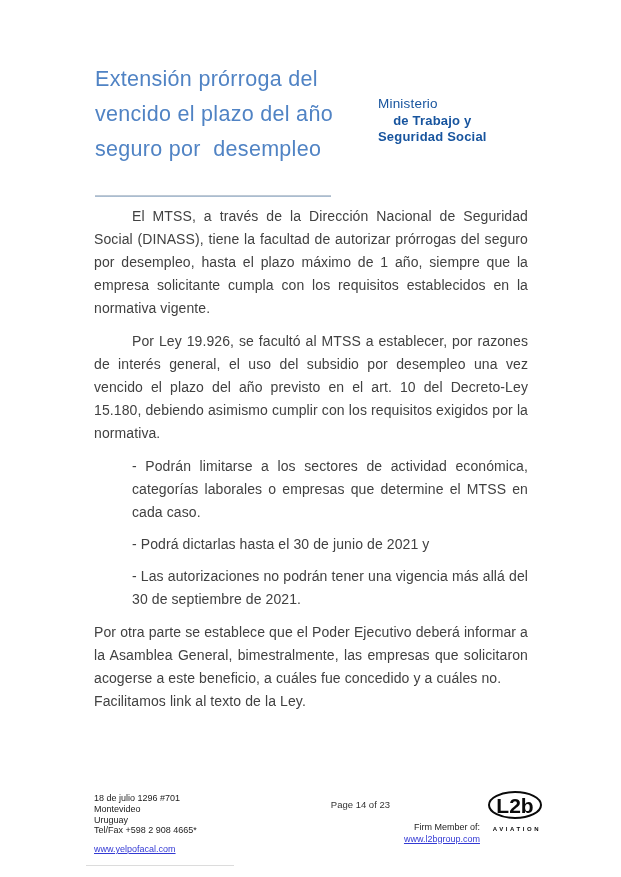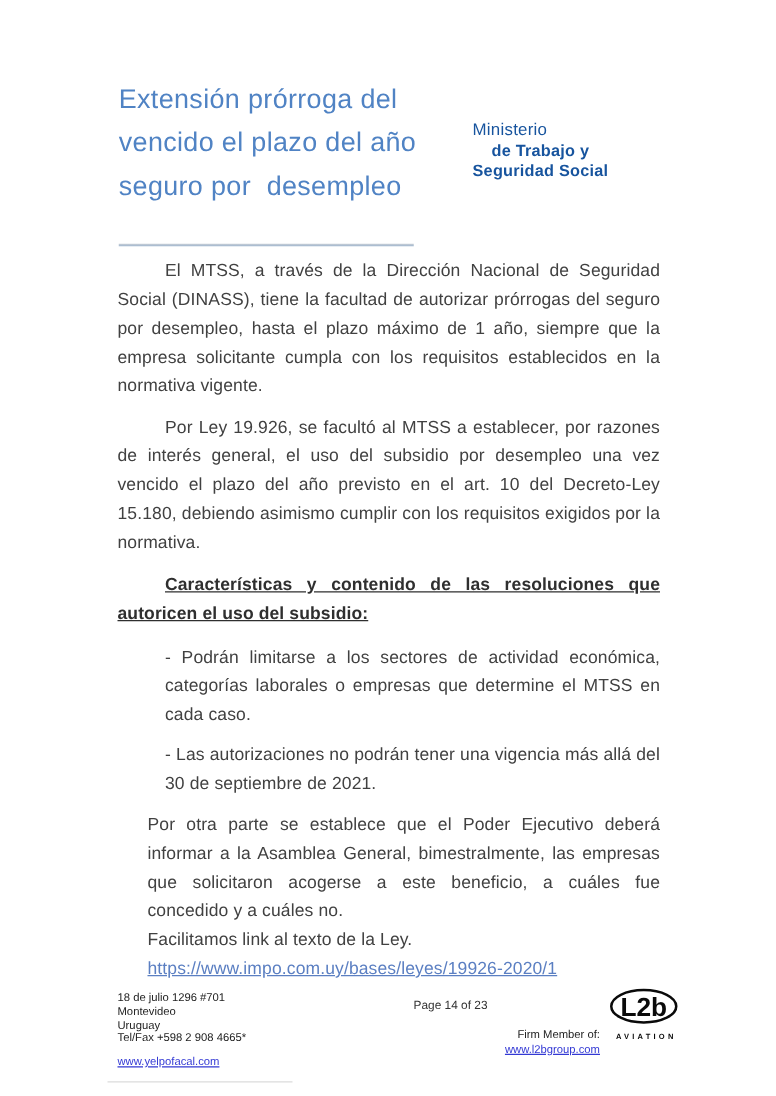--- a/index.html
+++ b/index.html
@@ -34,21 +34,21 @@
     color:var(--body-text,#414141); text-align:justify;
   }
   .body-text p { margin-bottom:10px; }
   .indent { text-indent:38px; }
   .heading {
     font-weight:700; text-decoration:underline;
     color:var(--heading-text,#2f2f2f); margin-top:11px; margin-bottom:12px !important;
   }
   .bullet { margin-left:38px; margin-bottom:9px !important; }
   .bullet-last { margin-bottom:10px !important; }
-  .tight { margin-bottom:0 !important;margin-left:24px; }
+  .tight { margin-bottom:0 !important; }
   .law-link { color:var(--body-link,#5b7fc2); text-decoration:underline; cursor:pointer; }
 
   
   .addr {
     position:absolute; left:94px; top:793px;
     font-size:9px; line-height:10.8px; color:var(--footer-text,#222);
   }
   .site-link { color:var(--footer-link,#3339d4); text-decoration:underline; cursor:pointer; }
   .footer-website { position:absolute; left:94px; top:844px; font-size:9px; }
   .page-num {
@@ -77,26 +77,25 @@
     <div class="m-light">Ministerio</div>
     <div class="m-bold">de Trabajo y</div>
     <div class="m-bold">Seguridad Social</div>
   </div>
 
   <div class="divider"></div>
 
   <main class="body-text">
     <p class="indent">El MTSS, a través de la Dirección Nacional de Seguridad Social (DINASS), tiene la facultad de autorizar prórrogas del seguro por desempleo, hasta el plazo máximo de 1 año, siempre que la empresa solicitante cumpla con los requisitos establecidos en la normativa vigente.</p>
     <p class="indent">Por Ley 19.926, se facultó al MTSS a establecer, por razones de interés general, el uso del subsidio por desempleo una vez vencido el plazo del año previsto en el art. 10 del Decreto-Ley 15.180, debiendo asimismo cumplir con los requisitos exigidos por la normativa.</p>
-    <p class="heading indent">Características y contenido de las resoluciones que autoricen el uso del subsidio:</p>
     <p class="bullet">- Podrán limitarse a los sectores de actividad económica, categorías laborales o empresas que determine el MTSS en cada caso.</p>
+    <p class="bullet">- Podrá dictarlas hasta el 30 de junio de 2021 y</p>
     <p class="bullet bullet-last">- Las autorizaciones no podrán tener una vigencia más allá del 30 de septiembre de 2021.</p>
     <p class="tight">Por otra parte se establece que el Poder Ejecutivo deberá informar a la Asamblea General, bimestralmente, las empresas que solicitaron acogerse a este beneficio, a cuáles fue concedido y a cuáles no.</p>
     <p class="tight">Facilitamos link al texto de la Ley.</p>
-    <p class="tight"><a href="#" class="law-link">https://www.impo.com.uy/bases/leyes/19926-2020/1</a></p>
   </main>
 
   <footer>
     <div class="addr">
       <div>18 de julio 1296 #701</div>
       <div>Montevideo</div>
       <div>Uruguay</div>
       <div>Tel/Fax +598 2 908 4665*</div>
     </div>
 

